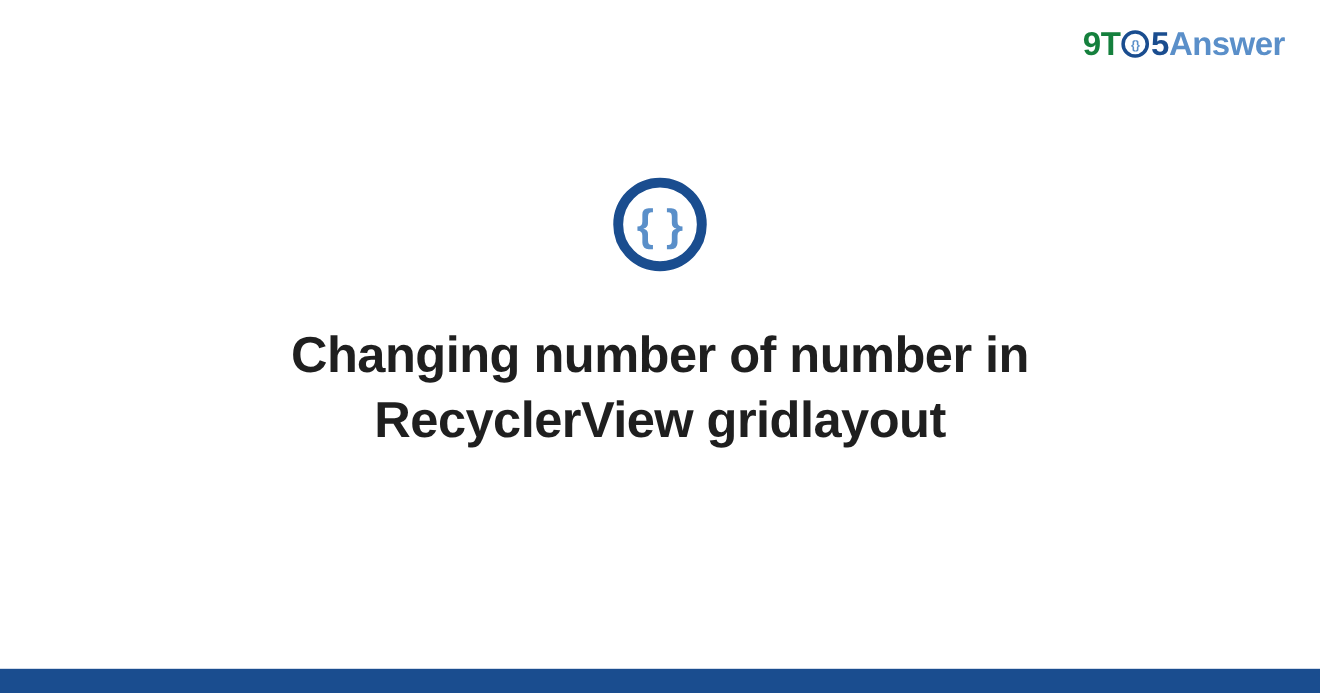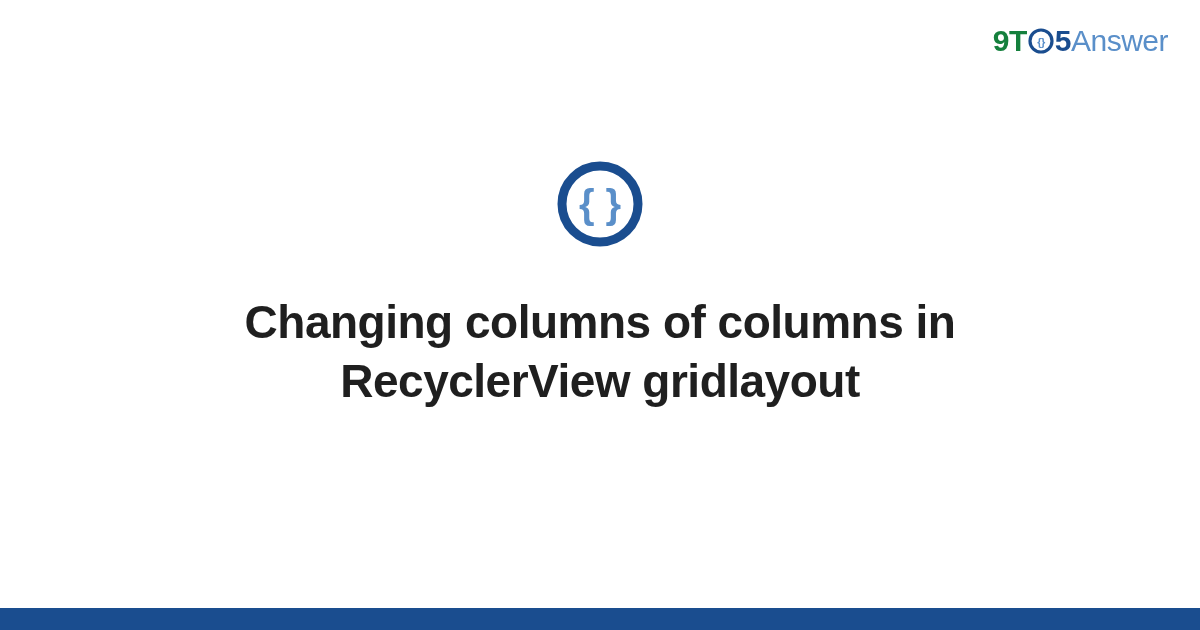--- a/index.html
+++ b/index.html
@@ -35,21 +35,21 @@
       margin: 0 1px;
       position: relative;
       top: -2px;
     }
     .logo-5 {
       color: #1a4d8f;
       font-weight: 700;
     }
     .logo-answer {
       color: #5a8fc9;
-      font-weight: 400;
+      font-weight: 700;
     }
     .center-content {
       position: absolute;
       top: 0;
       left: 0;
       width: 100%;
       height: 100%;
       display: flex;
       flex-direction: column;
       align-items: center;
@@ -92,16 +92,16 @@
     </span><span class="logo-5">5</span><span class="logo-answer">Answer</span>
 </div>
 
 <div class="center-content">
   <div class="braces-icon">
     <svg width="90" height="90" viewBox="0 0 90 90">
       <circle cx="45" cy="45" r="38" fill="none" stroke="#1a4d8f" stroke-width="9"></circle>
       <text x="45" y="59" text-anchor="middle" font-size="40" font-family="Arial, sans-serif" font-weight="700" fill="#5a8fc9">{ }</text>
     </svg>
   </div>
-  <h1 class="title">Changing columns of columns in RecyclerView gridlayout</h1>
+  <h1 class="title">Changing number of number in RecyclerView gridlayout</h1>
 </div>
 
 <div class="bottom-bar"></div>
 
 </body></html>

